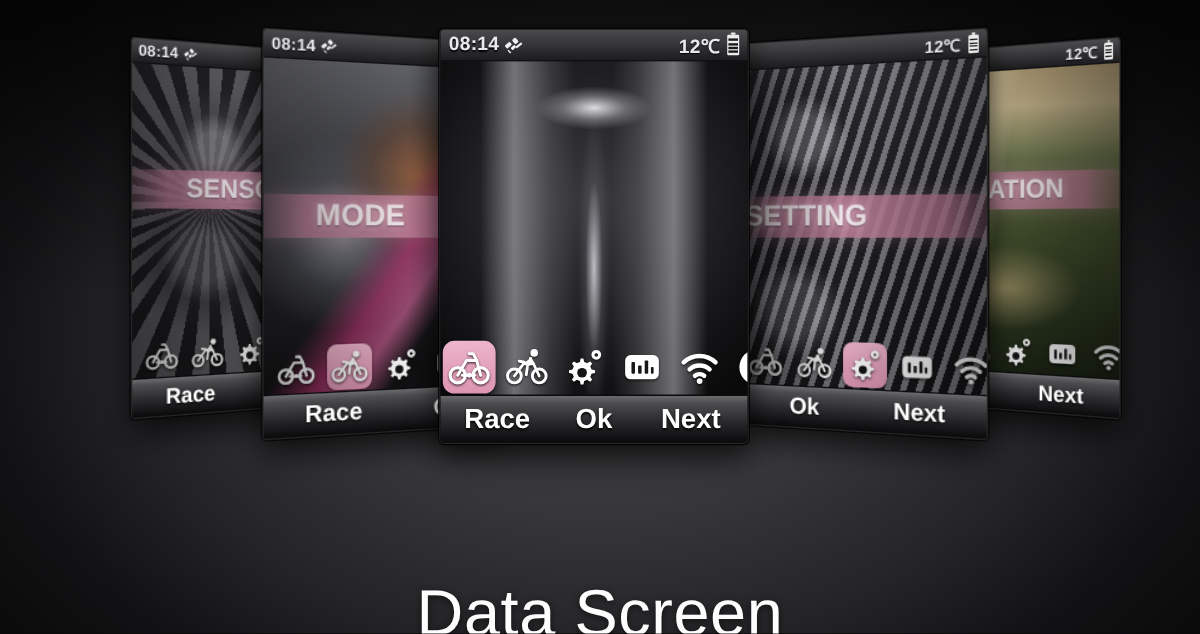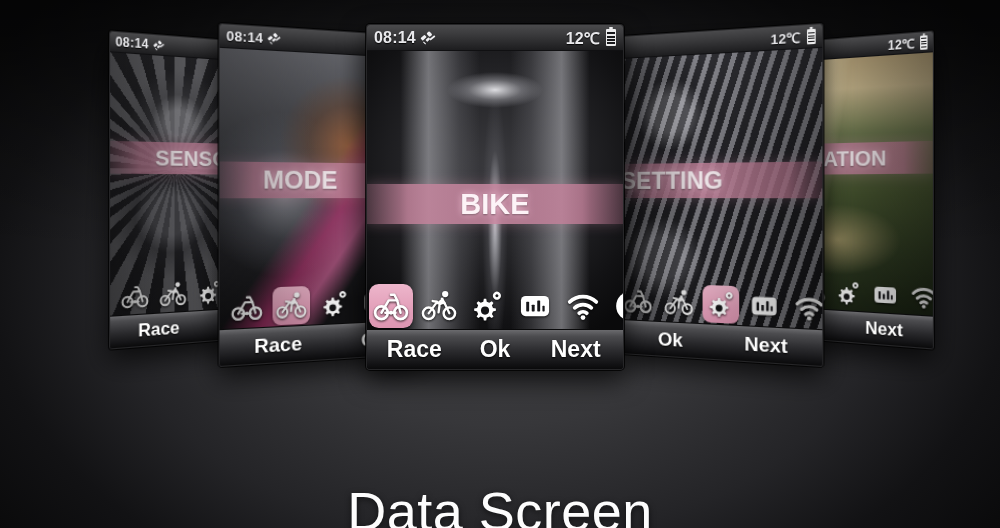--- a/index.html
+++ b/index.html
@@ -502,23 +502,20 @@
             <span class="batt" style="width: 10px; height: 17px; margin-left: 3px;">
               <i style="top:3px;height:2px"></i>
                    <i style="top:7px;height:2px"></i>
                    <i style="top:10px;height:2px"></i>
                    <i style="top:13px;height:2px"></i>
             </span>
           </div>
         </div>
         <div class="art">
           <div class="art-img" style="background: radial-gradient(26% 9% at 50% 14%, rgba(236, 236, 240, 0.92) 0%, rgba(150, 150, 156, 0.55) 40%, rgba(0, 0, 0, 0) 72%), linear-gradient(90deg, rgba(0, 0, 0, 0) 13%, rgba(190, 190, 196, 0.55) 24%, rgba(120, 120, 126, 0.3) 36%, rgba(0, 0, 0, 0) 44%, rgba(0, 0, 0, 0) 56%, rgba(120, 120, 126, 0.3) 64%, rgba(190, 190, 196, 0.55) 76%, rgba(0, 0, 0, 0) 87%), linear-gradient(rgba(0, 0, 0, 0) 58%, rgba(0, 0, 0, 0) 100%), radial-gradient(5% 48% at 50% 62%, rgba(225, 225, 232, 0.8) 0%, rgba(90, 90, 96, 0.4) 55%, rgba(0, 0, 0, 0) 100%), radial-gradient(72% 70% at 50% 42%, rgb(59, 59, 63) 0%, rgb(35, 35, 38) 48%, rgb(18, 18, 20) 80%, rgb(10, 10, 11) 100%);"></div>
-          <div class="band" style="height: 40px; top: 133px; padding-left: 0px; justify-content: center;">
-            <span style="font-size: 29px;">BIKE</span>
-          </div>
           <div class="iconrow" style="height: 46px; padding-left: 2px; gap: 4px;">
             <div class="ico active" style="width: 44px; height: 44px;">
               <svg width="36" height="36" viewBox="0 0 32 32">
       <g fill="none" stroke="#fff" stroke-width="2.4">
         <circle cx="7.5" cy="22" r="5.6"></circle>
                   <circle cx="24.5" cy="22" r="5.6"></circle>
       </g>
       <g fill="none" stroke="#fff" stroke-width="2.2" stroke-linecap="round" stroke-linejoin="round">
         <path d="M7.5 22 L14 11 L21.5 11 L24.5 22"></path>
         <path d="M11 22 L20 22"></path>

